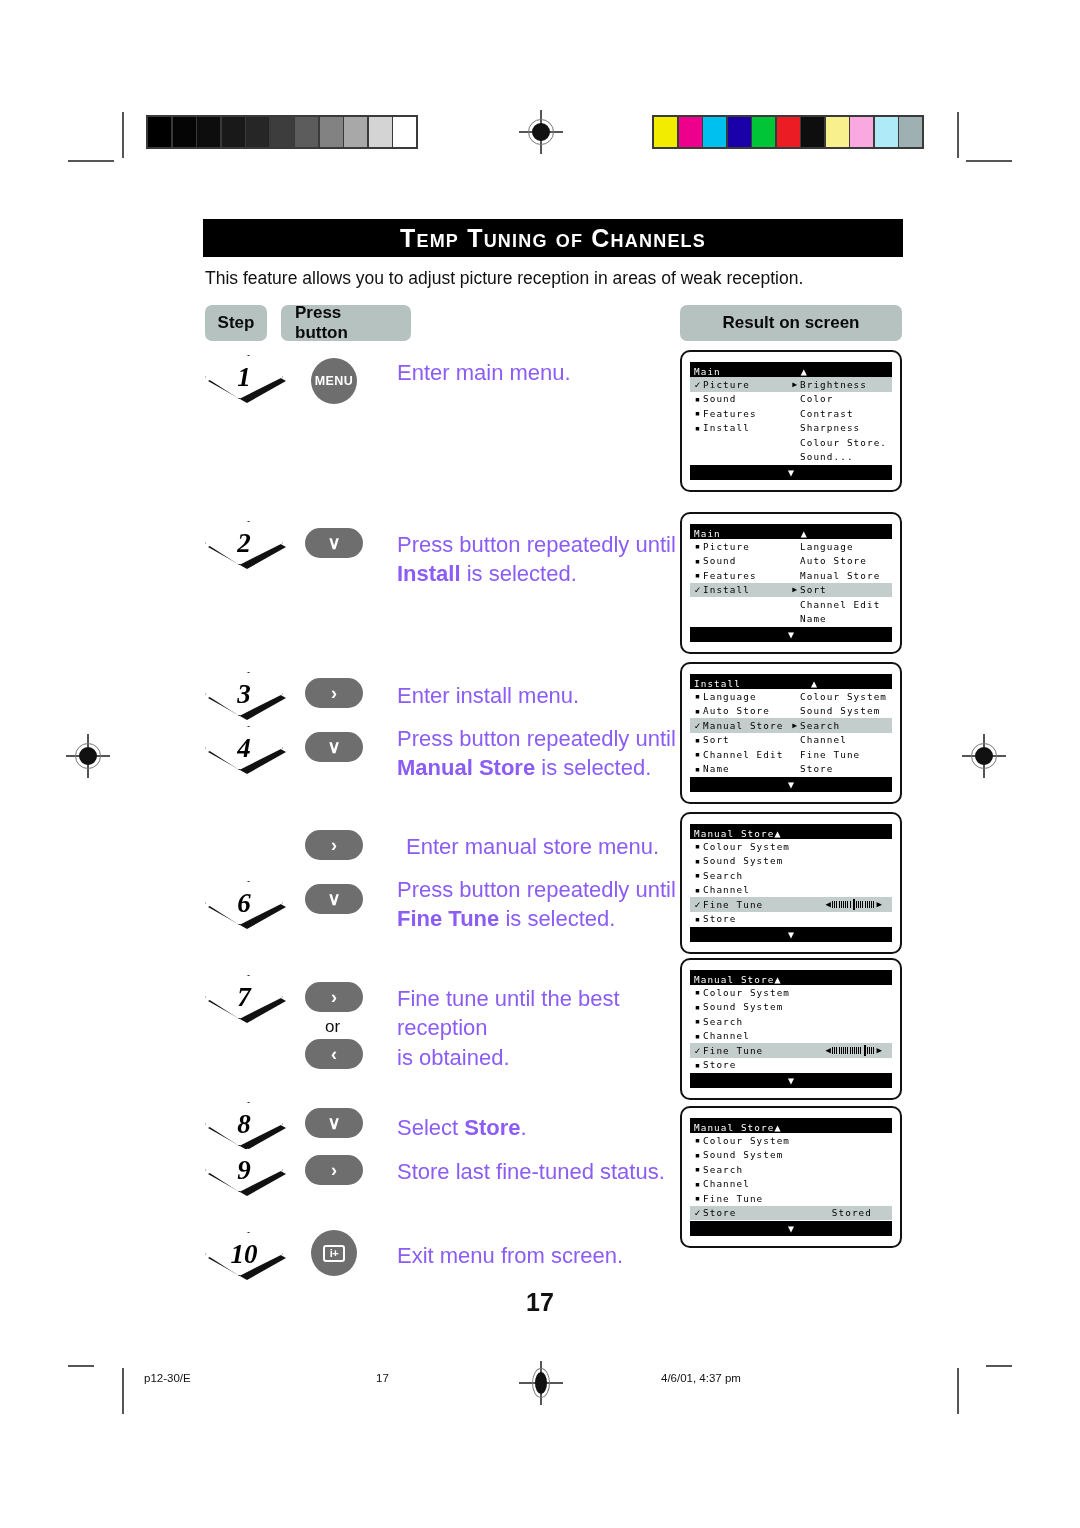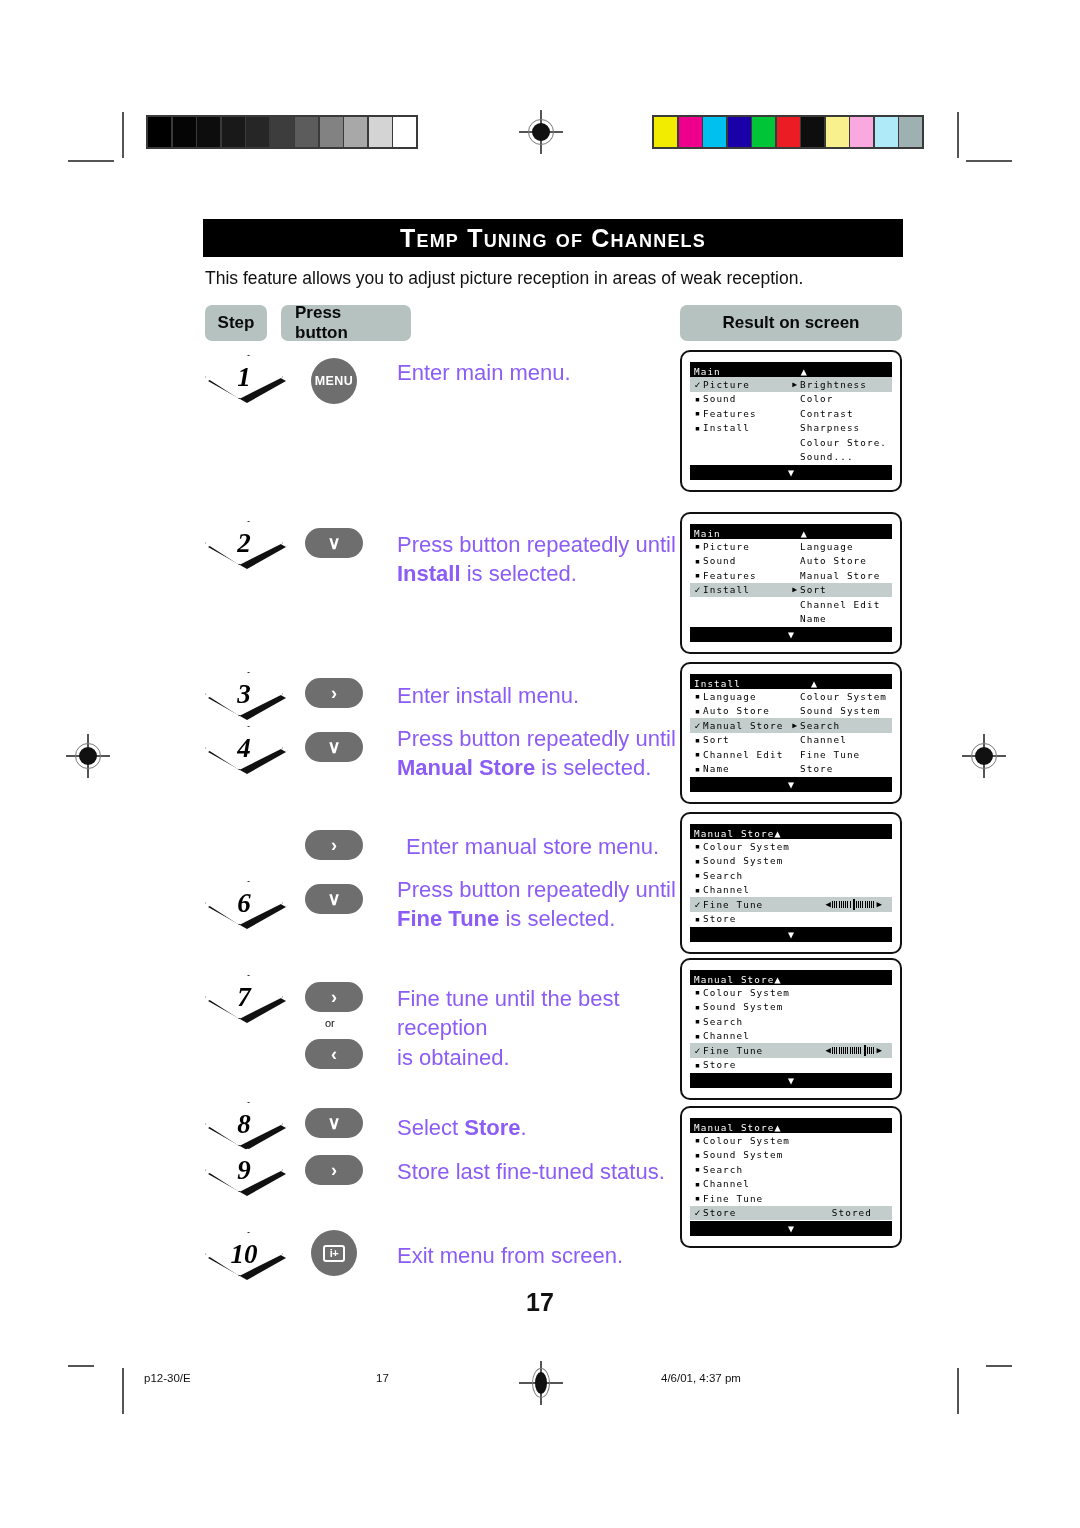--- a/index.html
+++ b/index.html
@@ -99,21 +99,21 @@
   .btn.round { width: 46px; height: 46px; border-radius: 50%; }
   .btn .glyph { font-size: 18px; font-weight: bold; line-height: 1; }
   .btn .menu-txt { font-size: 12.5px; font-weight: bold; letter-spacing: .4px; }
   .btn .exit-icon {
     width: 22px; height: 17px; border: 2px solid #fff; border-radius: 3px;
     display: flex; align-items: center; justify-content: center;
     font-size: 11px; font-weight: bold; letter-spacing: -0.5px;
   }
 
   .or-label {
-    position: absolute; font-size: 11px; color: #111;
+    position: absolute; font-size: 17px; color: #111;
   }
 
   .desc {
     position: absolute; font-size: 22px; color: #8b5cf6; line-height: 1.33;
     width: 290px;
   }
   .desc b { font-weight: bold; }
 
   
   .osd-frame {

